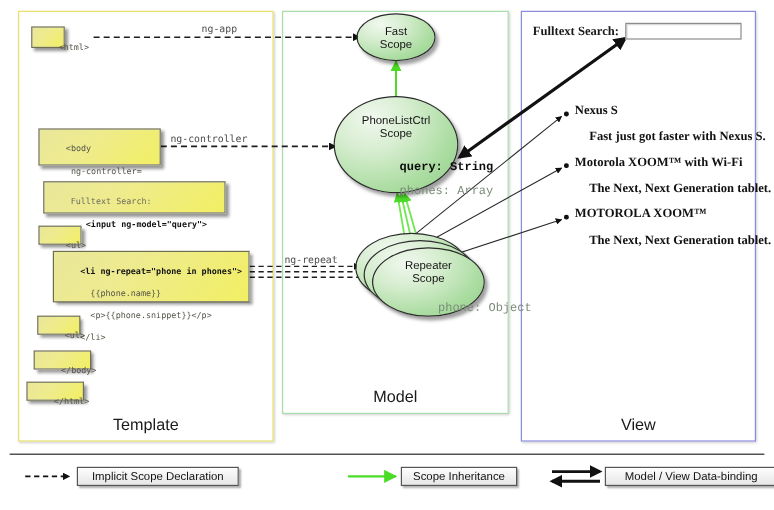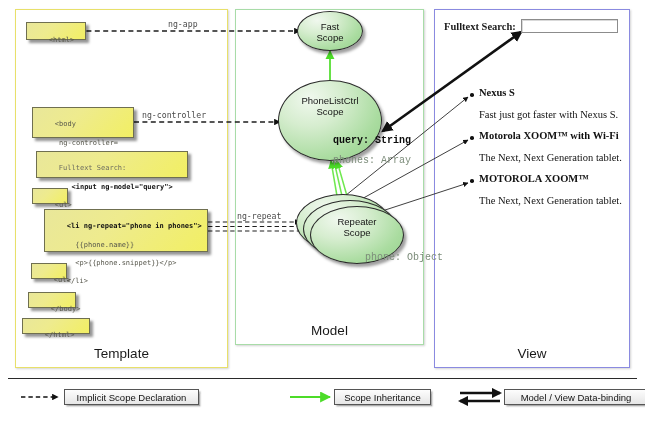--- a/index.html
+++ b/index.html
@@ -90,23 +90,24 @@
   .view-bullet {
     position: absolute;
     width: 3.5px; height: 3.5px;
     border-radius: 50%;
     background: #111111;
   }
   .view-snippet {
     position: absolute;
     font-family: "Liberation Serif", serif;
     font-size: 10.5px;
-    font-weight: normal;
+    font-weight: bold;
     color: #111111;
     white-space: nowrap;
+    margin-left: 12px;
   }
 
   
   .scope {
     position: absolute;
     border-radius: 50%;
     border: 1.3px solid #2b2b2b;
     background: radial-gradient(ellipse at 30% 22%, #f0f8ee 0%, #d6edcf 32%, #aadca0 70%, #93cf8a 100%);
     box-shadow: 2.5px 3px 3px rgba(0,0,0,0.38);
     box-sizing: border-box;
@@ -209,21 +210,21 @@
     <line x1="342" y1="196" x2="334" y2="161" stroke="#6fe84f" stroke-width="1.5" marker-end="url(#arrowGreen)"></line>
     <line x1="347" y1="196" x2="337" y2="161" stroke="#6fe84f" stroke-width="1.5" marker-end="url(#arrowGreen)"></line>
 
     <line x1="383" y1="131" x2="521" y2="32" stroke="#111111" stroke-width="2.6" marker-start="url(#arrowBlackFat)" marker-end="url(#arrowBlackFat)"></line>
 
     <line x1="330" y1="208" x2="468" y2="97" stroke="#2a2a2a" stroke-width="0.9" marker-end="url(#arrowBlackThin)"></line>
     <line x1="331" y1="216" x2="468" y2="140" stroke="#2a2a2a" stroke-width="0.9" marker-end="url(#arrowBlackThin)"></line>
     <line x1="333" y1="227" x2="468" y2="183" stroke="#2a2a2a" stroke-width="0.9" marker-end="url(#arrowBlackThin)"></line>
   </svg>
 
-  <div class="codebox" style="left:26px; top:22px; width:60px; height:18px; padding-top:4px;">
+  <div class="codebox" style="left:26px; top:22px; width:28px; height:18px; padding-top:4px;">
     <span>&lt;html&gt;</span>
   </div>
 
   <div class="codebox" style="left:32px; top:107px; width:102px; height:31px; padding-top:3px;">
     <span>&lt;body</span><br>
     <span> ng-controller=</span><br>
     <span> "PhoneListCtrl"&gt;</span>
   </div>
 
   <div class="codebox" style="left:36px; top:151px; width:152px; height:27px; padding-top:3px;">
@@ -243,21 +244,21 @@
   </div>
 
   <div class="codebox" style="left:31px; top:263px; width:36px; height:16px; padding-top:3px;">
     <span>&lt;ul&gt;</span>
   </div>
 
   <div class="codebox" style="left:28px; top:292px; width:48px; height:16px; padding-top:3px;">
     <span>&lt;/body&gt;</span>
   </div>
 
-  <div class="codebox" style="left:22px; top:318px; width:68px; height:16px; padding-top:3px;">
+  <div class="codebox" style="left:22px; top:318px; width:48px; height:16px; padding-top:3px;">
     <span>&lt;/html&gt;</span>
   </div>
 
   <div class="edge-label" style="left:168px; top:19px;text-align:right;">ng-app</div>
   <div class="edge-label" style="left:142px; top:110px;">ng-controller</div>
   <div class="edge-label" style="left:237px; top:211px;">ng-repeat</div>
 
   <div class="scope" style="left:297px; top:11px; width:66px; height:40px;">
     <div class="scope-text" style="top:9px;"><span>Fast</span><br><span>Scope</span></div>
   </div>

